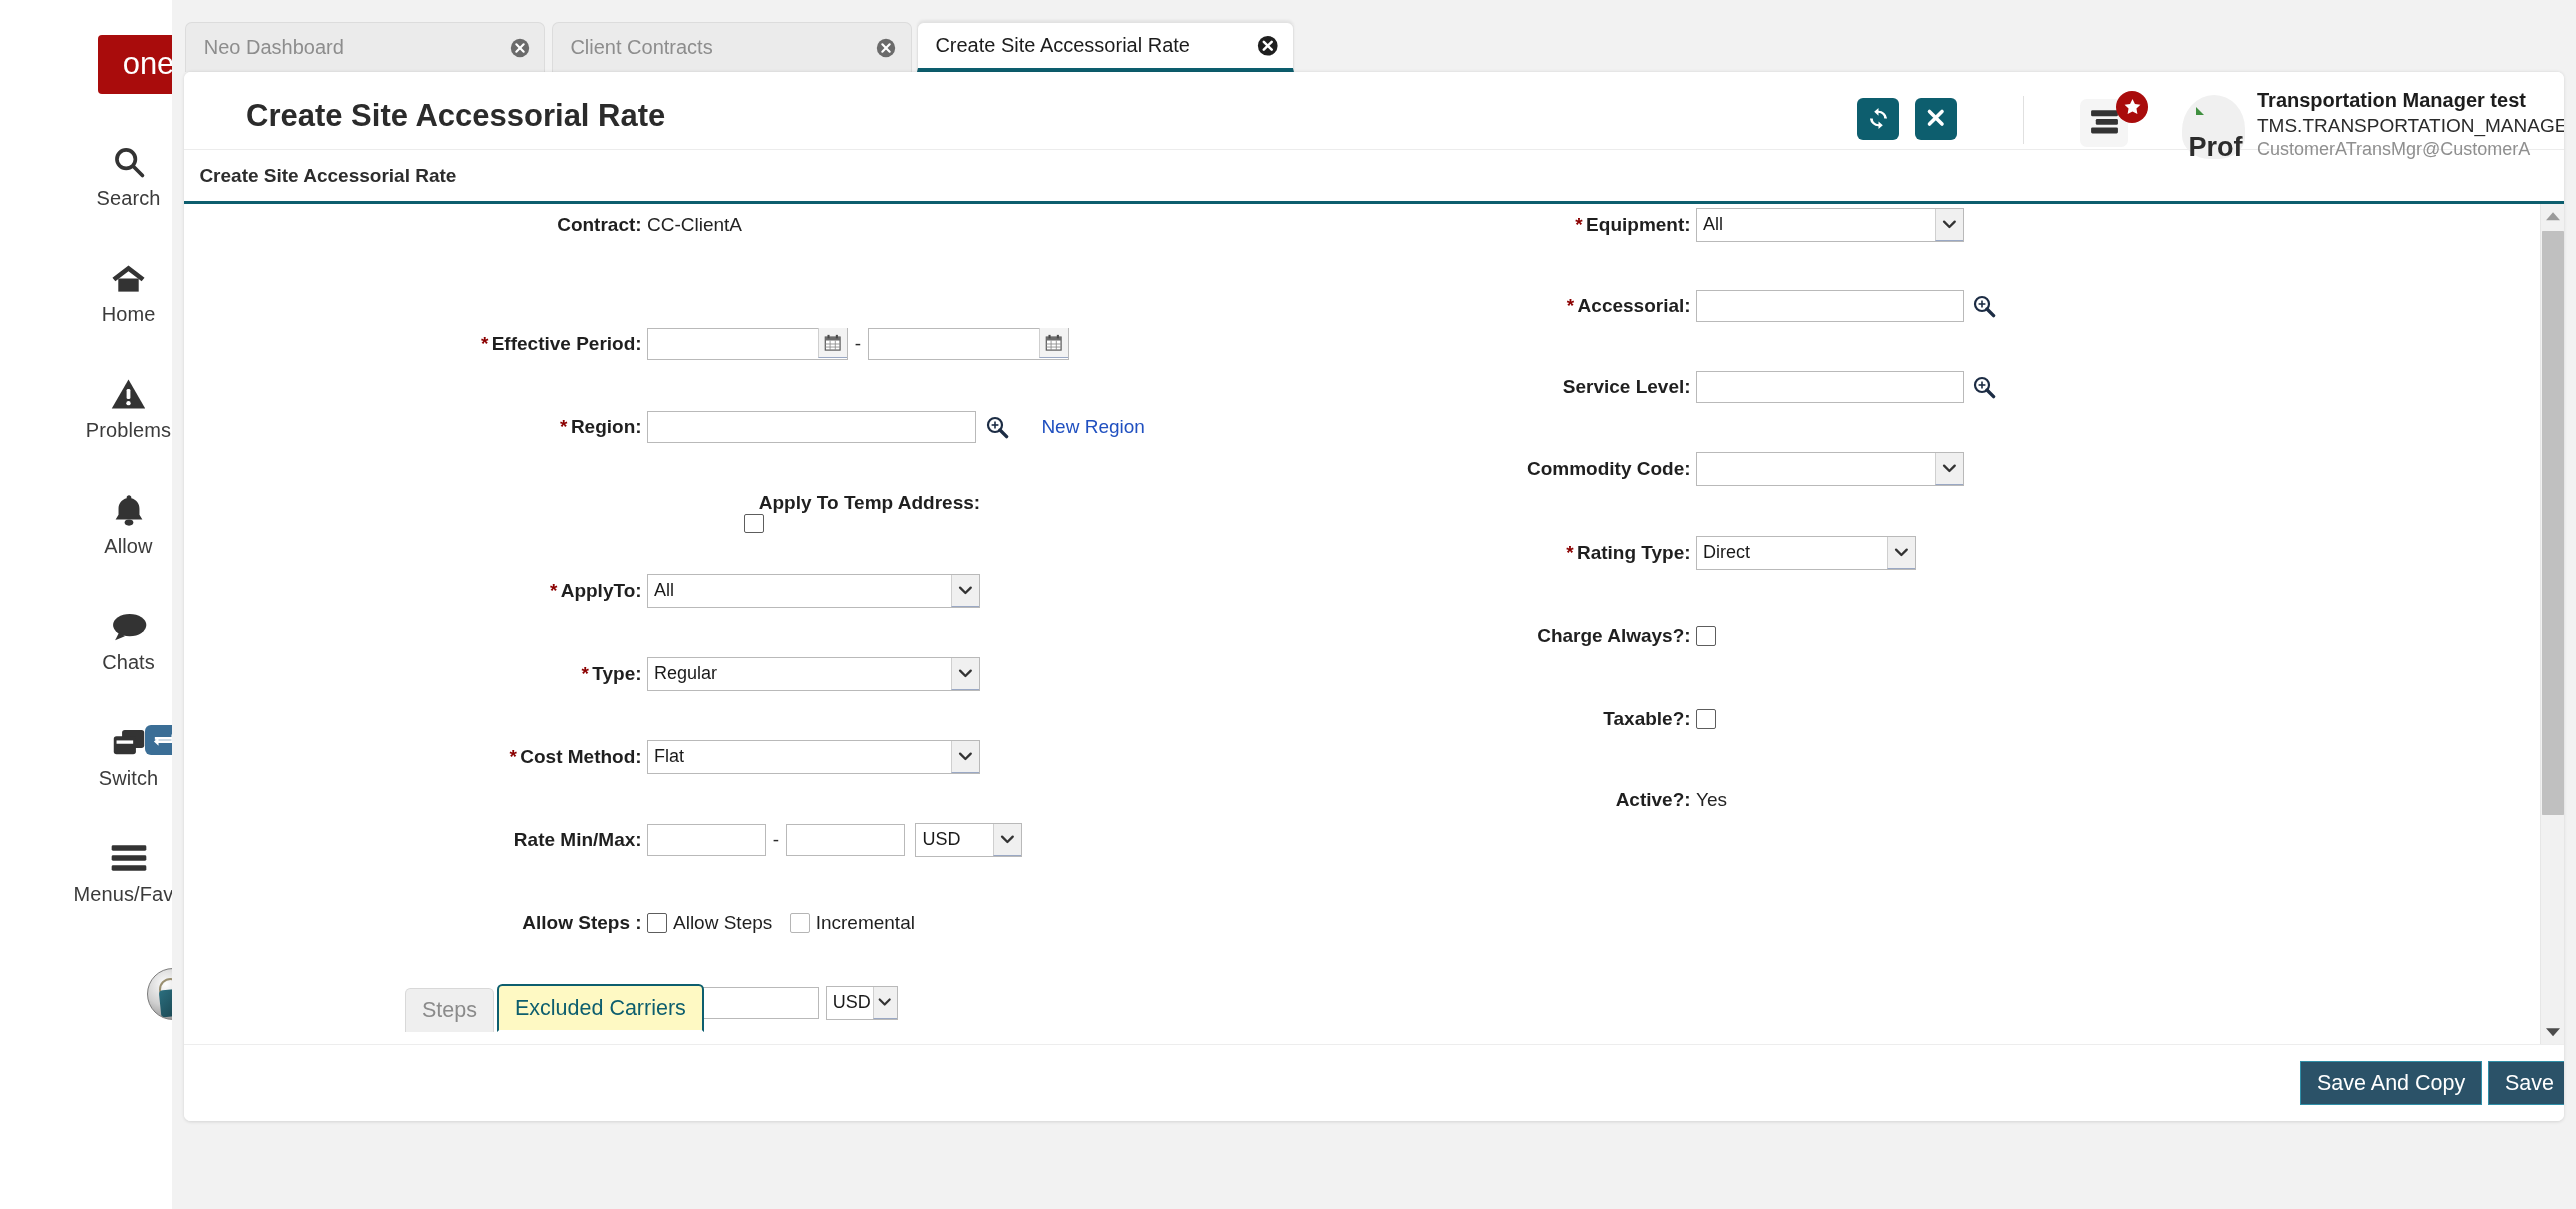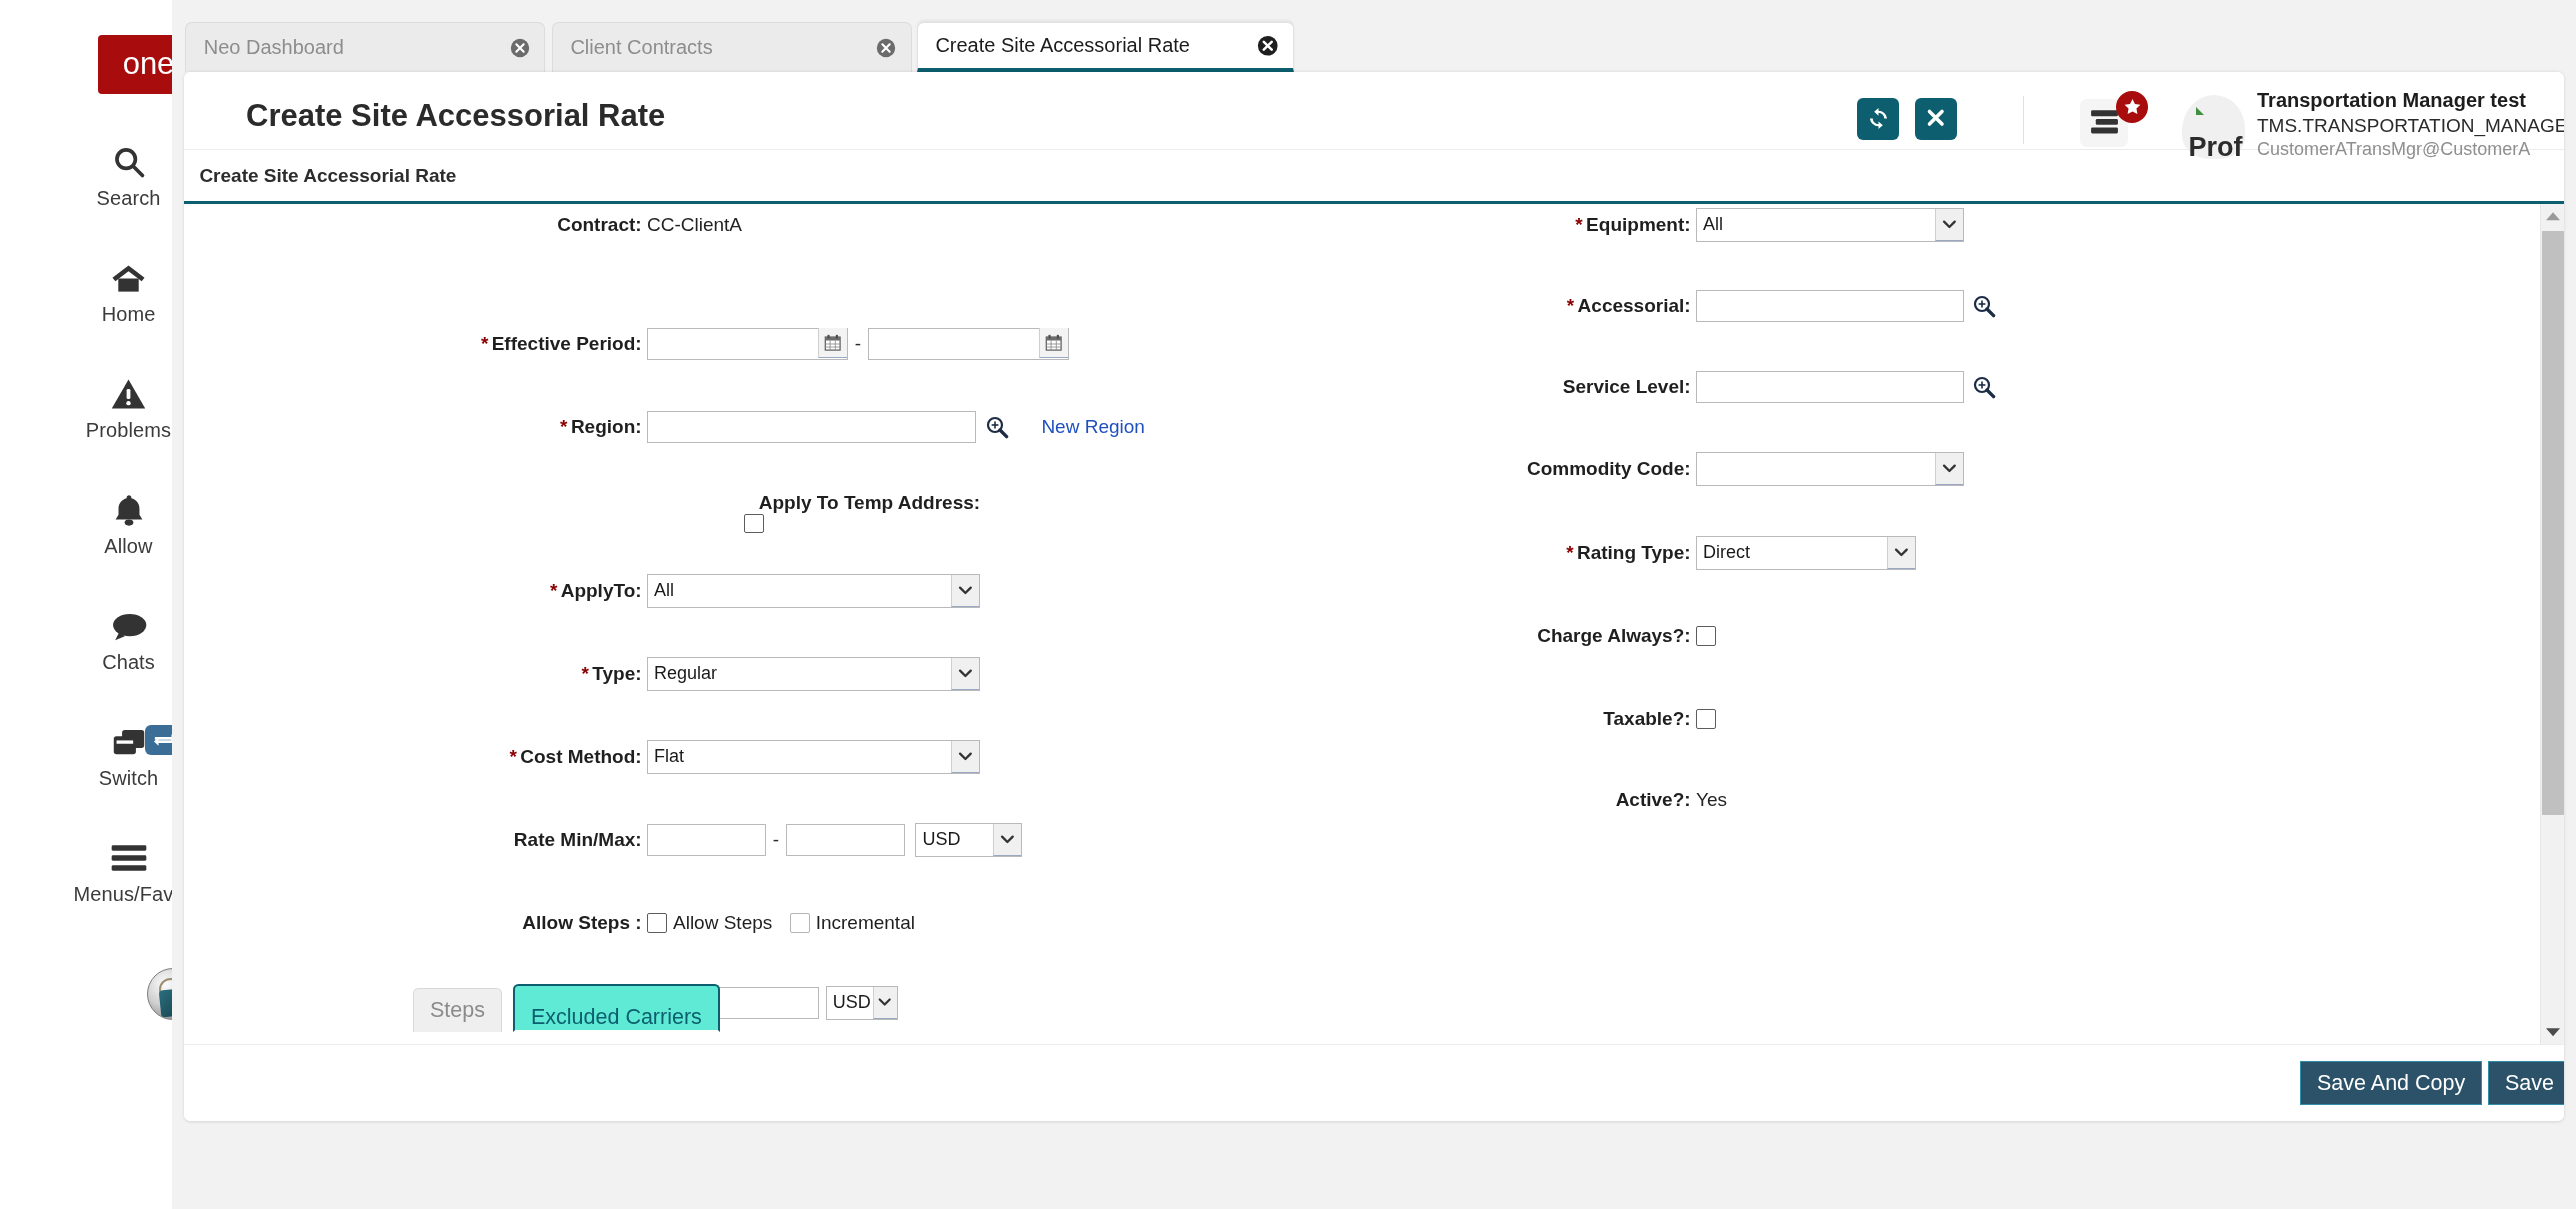--- a/index.html
+++ b/index.html
@@ -303,29 +303,29 @@
 
   
   #tabs-section { position:absolute; left: 221px; top: 780px; }
   .sub-tab {
     display:inline-flex; align-items:center; justify-content:center;
     height: 44px; padding: 0 16px;
     font-size: 21.5px; color:#8b8b8b;
     background:#efefef;
     border: 0.7px solid #d8d8d8; border-bottom: none;
     border-radius: 5.4px 5.4px 0 0;
-    cursor:pointer; vertical-align: bottom; margin-left: 8px;
+    cursor:pointer; vertical-align: bottom;
   }
   .sub-tab.active {
-    background:#5eead4;
+    background:#fef9c3;
     color:#0d5e6e;
     font-weight: normal;
     border: 2px solid #0d5e6e; border-bottom: 2px solid #ffffff;
     height: 48px;
-    position: relative; z-index: 3; align-items: flex-end;
+    position: relative; z-index: 3;
   }
 
   
   #dual-list { position:absolute; left: 213px; top: 860px; }
 
   
   #footer-bar {
     position:absolute; left: 0; top: 972px;
     width: 2380px; height: 77px;
     background:#ffffff;

